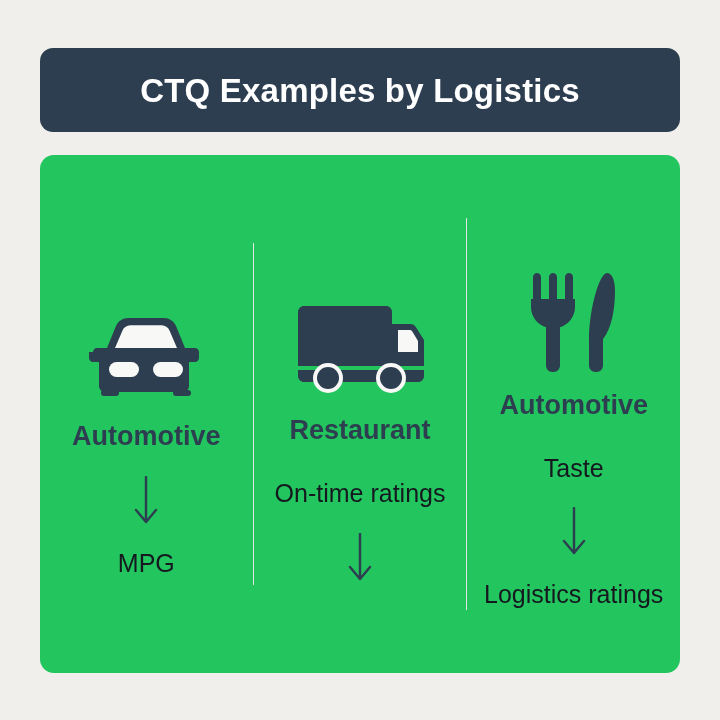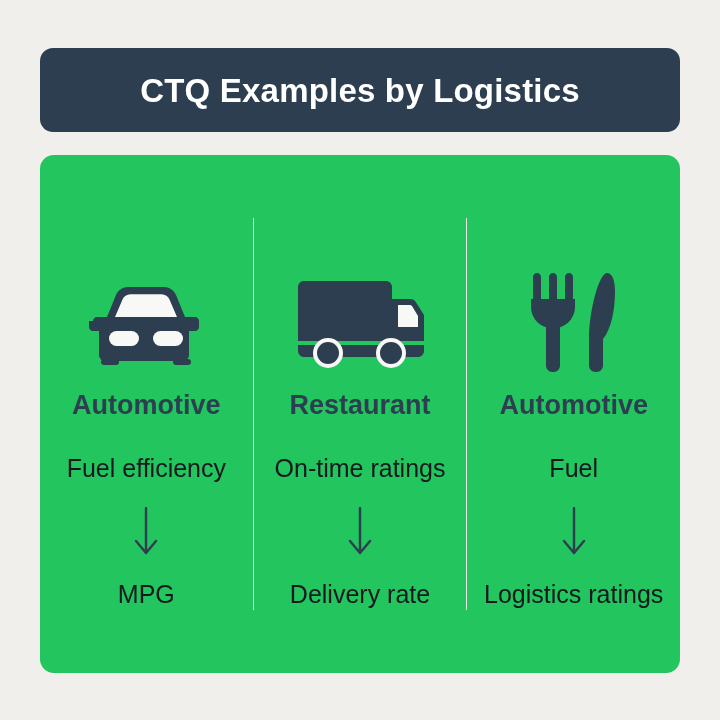--- a/index.html
+++ b/index.html
@@ -139,21 +139,20 @@
         <svg width="122" height="88" viewBox="0 0 122 88" fill="none" aria-hidden="true">
           <path d="M8 44c0-2.2 1.8-4 4-4h10l9-22c2-5 6.8-8 12.2-8h35.6c5.4 0 10.2 3 12.2 8l9 22h10c2.2 0 4 1.8 4 4v6c0 2.2-1.8 4-4 4h-6v24c0 3.3-2.7 6-6 6H20c-3.3 0-6-2.7-6-6V54H8c-2.2 0-4-1.8-4-4v-6z" fill="#2d3e50"></path>
           <path d="M37.5 22.5c1.3-3.2 4.4-5.3 7.9-5.3h31.2c3.5 0 6.6 2.1 7.9 5.3L92 40H30l7.5-17.5z" fill="#f8f8f6"></path>
           <rect x="24" y="54" width="30" height="15" rx="7.5" fill="#f8f8f6"></rect>
           <rect x="68" y="54" width="30" height="15" rx="7.5" fill="#f8f8f6"></rect>
           <rect x="16" y="82" width="18" height="6" rx="3" fill="#2d3e50"></rect>
           <rect x="88" y="82" width="18" height="6" rx="3" fill="#2d3e50"></rect>
         </svg>
       </div>
       <div class="industry-label">Automotive</div>
-      <div class="ctq-text">Fuel efficiency</div>
       <div class="arrow-wrap">
         <svg width="26" height="50" viewBox="0 0 26 50" fill="none" aria-hidden="true">
           <path d="M13 1V44M13 46L3 34M13 46L23 34" stroke="#2d3e50" stroke-width="2.4" stroke-linecap="round" stroke-linejoin="round"></path>
         </svg>
       </div>
       <div class="metric-text">MPG</div>
     </div>
 
     <div class="column">
       <div class="icon-wrap">
@@ -168,38 +167,37 @@
           <circle cx="97" cy="80" r="11" fill="#2d3e50"></circle>
         </svg>
       </div>
       <div class="industry-label">Restaurant</div>
       <div class="ctq-text">On-time ratings</div>
       <div class="arrow-wrap">
         <svg width="26" height="50" viewBox="0 0 26 50" fill="none" aria-hidden="true">
           <path d="M13 1V44M13 46L3 34M13 46L23 34" stroke="#2d3e50" stroke-width="2.4" stroke-linecap="round" stroke-linejoin="round"></path>
         </svg>
       </div>
-      <div class="metric-text">Delivery rate</div>
     </div>
 
     <div class="column">
       <div class="icon-wrap">
         <svg width="90" height="104" viewBox="0 0 90 104" fill="none" aria-hidden="true">
 
           <path d="M8 4c2.2 0 4 1.8 4 4v26H4V8c0-2.2 1.8-4 4-4z" fill="#2d3e50"></path>
           <path d="M24 4c2.2 0 4 1.8 4 4v26h-8V8c0-2.2 1.8-4 4-4z" fill="#2d3e50"></path>
           <path d="M40 4c2.2 0 4 1.8 4 4v26h-8V8c0-2.2 1.8-4 4-4z" fill="#2d3e50"></path>
 
           <path d="M2 30h44v8c0 9.5-6.3 17.5-15 20.2v38.3c0 3.6-2.9 6.5-6.5 6.5h-1c-3.6 0-6.5-2.9-6.5-6.5V58.2C8.3 55.5 2 47.5 2 38v-8z" fill="#2d3e50"></path>
 
           <path d="M78 4c4.5 0 8 6 8 18 0 20-4 38-12 48v26.5c0 3.6-2.9 6.5-6.5 6.5h-1c-3.6 0-6.5-2.9-6.5-6.5V70c0-28 10-66 18-66z" fill="#2d3e50"></path>
         </svg>
       </div>
       <div class="industry-label">Automotive</div>
-      <div class="ctq-text">Fuel</div>
+      <div class="ctq-text">Taste</div>
       <div class="arrow-wrap">
         <svg width="26" height="50" viewBox="0 0 26 50" fill="none" aria-hidden="true">
           <path d="M13 1V44M13 46L3 34M13 46L23 34" stroke="#2d3e50" stroke-width="2.4" stroke-linecap="round" stroke-linejoin="round"></path>
         </svg>
       </div>
       <div class="metric-text">Logistics ratings</div>
     </div>
 
   </div>
 </div>

